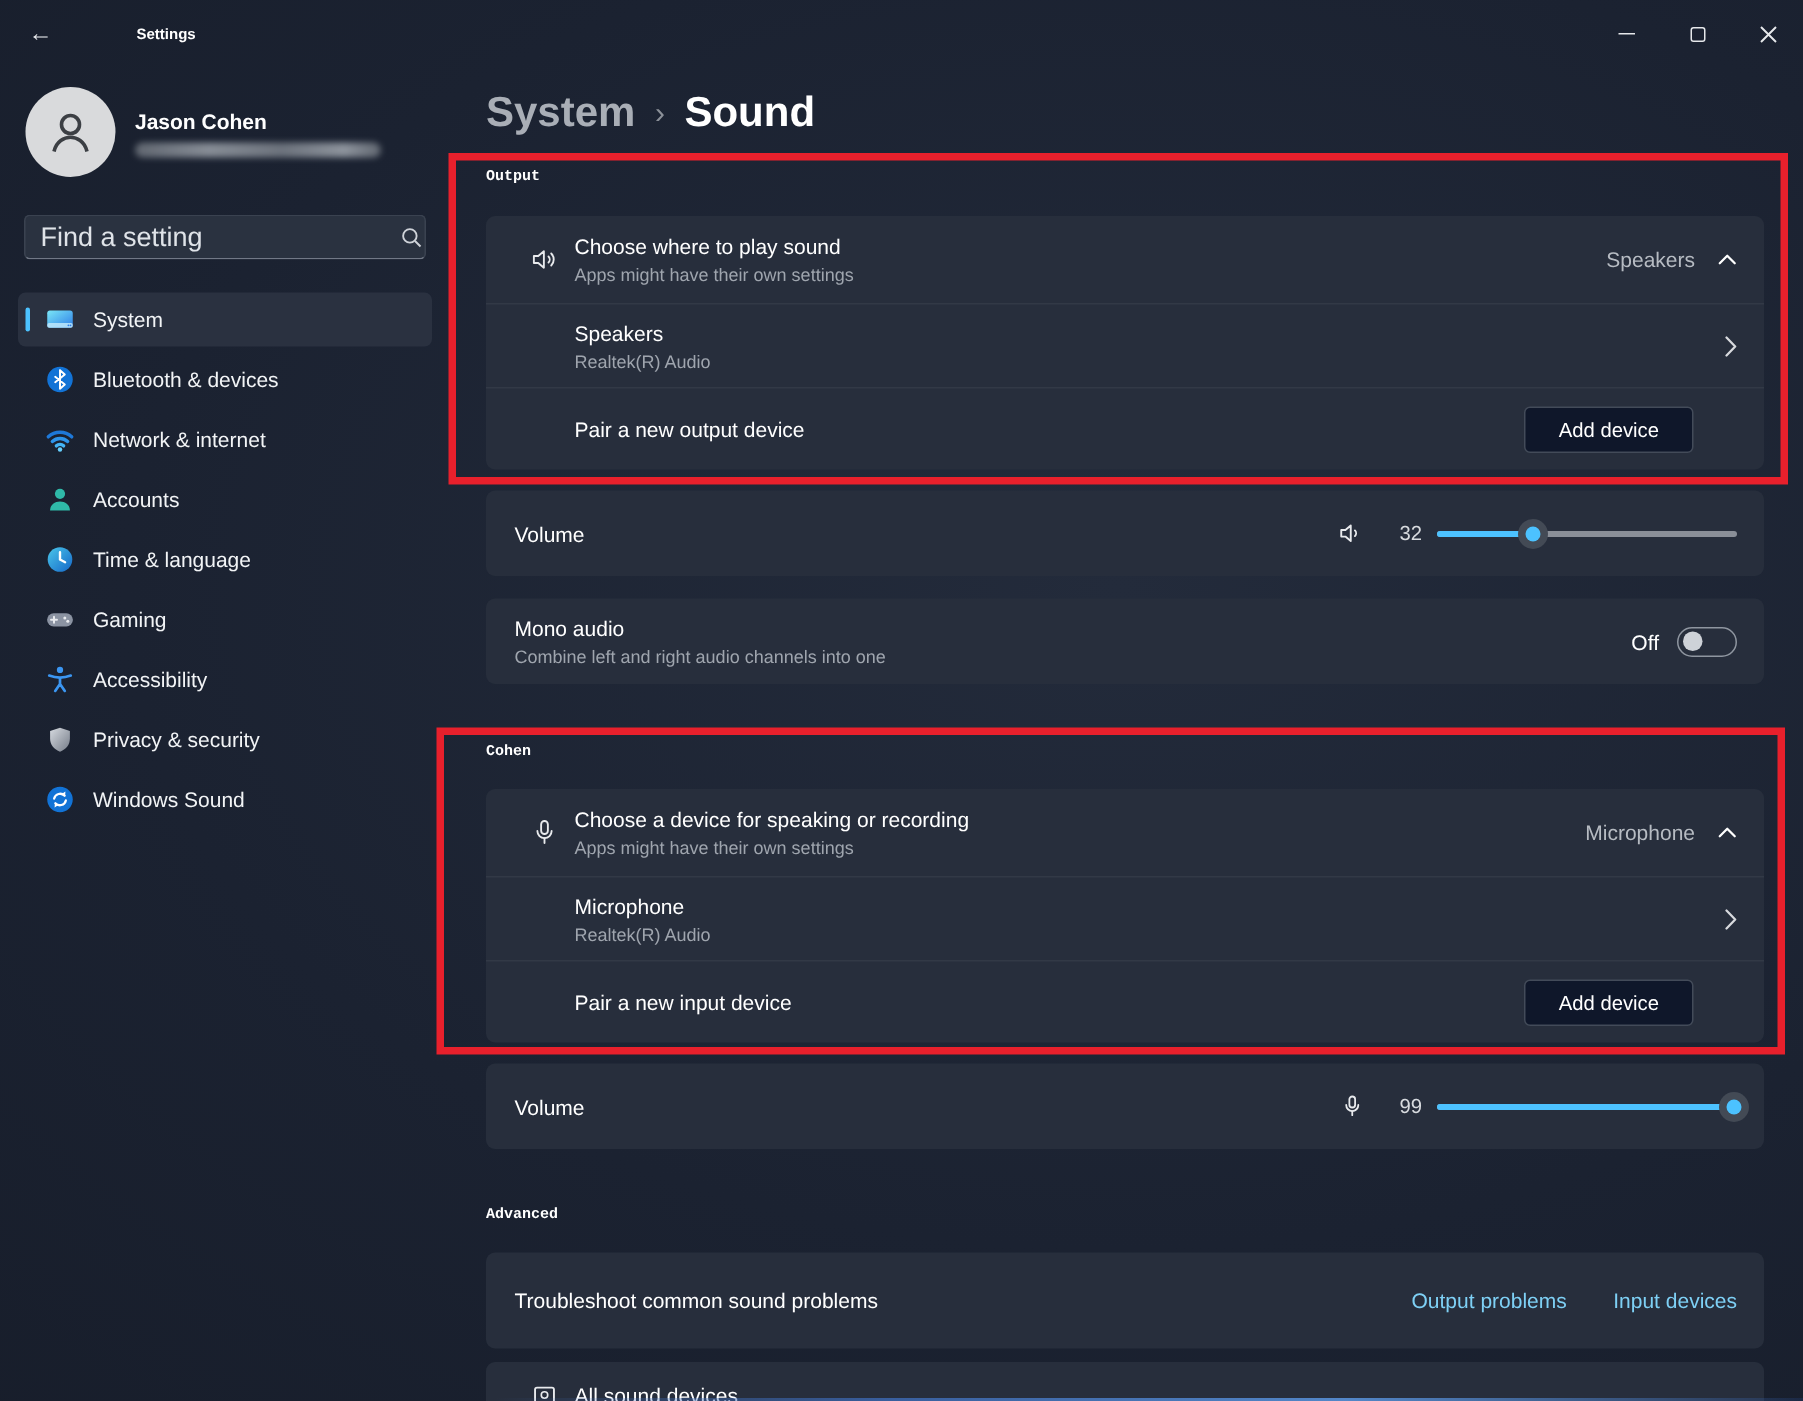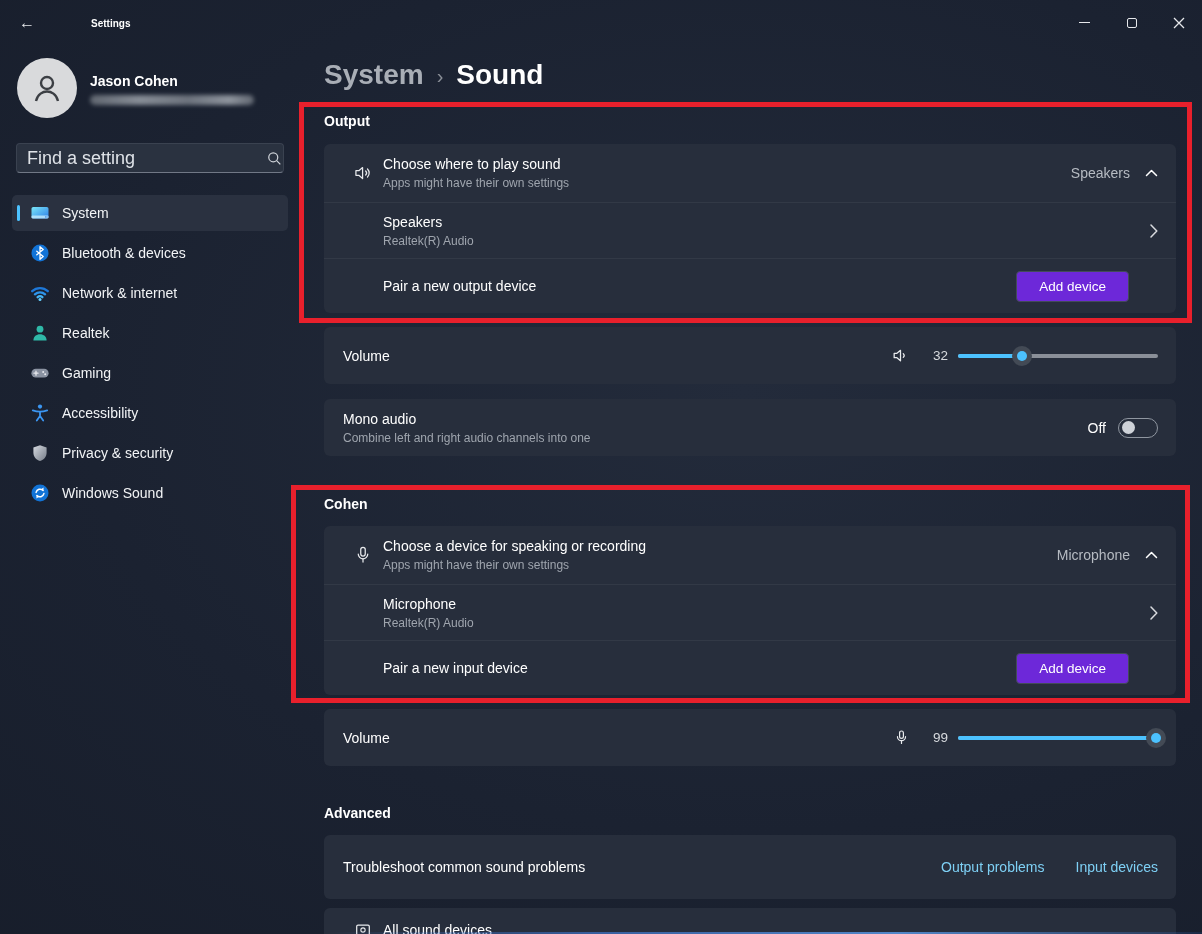--- a/index.html
+++ b/index.html
@@ -39,33 +39,33 @@
   .nav-item.selected { background:#2a3140; }
   .nav-item .pill { position:absolute; left:5px; top:10px; width:3px; height:16px; border-radius:2px; background:#4cc2ff; display:none; }
   .nav-item.selected .pill { display:block; }
   .nav-ic { width:20px; height:20px; margin-right:12px; display:flex; align-items:center; justify-content:center; }
   .nav-label { font-size:14px; color:#f2f4f6; }
   
   .breadcrumb { position:absolute; left:324px; top:56px; height:38px; display:flex; align-items:center; font-size:28px; font-weight:600; }
   .bc-parent { color:#a9aeb6; }
   .bc-sep { color:#8b9098; font-size:20px; margin:2px 13px 0 13px; font-weight:400; }
   .bc-current { color:#ffffff; }
-  .section-label { position:absolute; left:324px; font-size:14px; font-weight:700; color:#fff; }
+  .section-label { position:absolute; left:324px; font-size:10px; font-weight:700; color:#fff;font-family:Liberation Mono, monospace; }
   .card { position:absolute; left:324px; width:852px; background:#272e3c; border-radius:6px; }
   .g-row { position:relative; display:flex; align-items:center; padding-right:18px; }
   .g-row + .g-row { border-top:1px solid rgba(255,255,255,0.055); }
   .row-ic { width:20px; margin-left:29px; margin-right:10px; display:flex; justify-content:center; }
   .row-text { display:flex; flex-direction:column; justify-content:center; }
   .row-text.indent { margin-left:59px; }
   .row-title { font-size:14px; color:#ffffff; }
   .row-sub { font-size:12px; color:#9fa5ae; margin-top:4px; }
   .spacer { flex:1; }
   .dd-value { font-size:14px; color:#b6bbc2; margin-right:15px; }
   .chev, .caret { display:flex; align-items:center; }
-  .btn { height:31px; padding:0 22px; background:#6d28d9; border:1px solid #434b59;
+  .btn { height:31px; padding:0 22px; background:#0f172a; border:1px solid #434b59;
     border-radius:4px; color:#fff; font-size:13.5px; display:flex; align-items:center; margin-right:29px; }
   .flex-card { display:flex; align-items:center; padding:0 18px 0 19px; }
   .vol-value { font-size:13.5px; color:#d7dade; width:24px; text-align:right; margin:0 10px 0 14px; }
   .slider { position:relative; width:200px; height:20px; }
   .slider .rail { position:absolute; top:8px; left:0; width:100%; height:4px; border-radius:2px; background:#8a8f98; }
   .slider .fill { position:absolute; top:8px; left:0; height:4px; border-radius:2px; background:#4cc2ff; }
   .slider .thumb { position:absolute; top:10px; width:20px; height:20px; border-radius:50%;
     background:#434a55; transform:translate(-50%,-50%); display:flex; align-items:center; justify-content:center; }
   .slider .thumb::after { content:""; width:10px; height:10px; border-radius:50%; background:#4cc2ff; }
   .toggle-state { font-size:14px; color:#fff; margin-right:12px; }
@@ -169,23 +169,39 @@
 
 
   <div class="nav-item">
 
     <span class="nav-ic">
       <svg width="20" height="20" viewBox="0 0 20 20">
       <circle cx="10" cy="6.2" r="3.4" fill="#2fb9a8"></circle>
       <path d="M3.4 17.4c0-4 3-6.1 6.6-6.1s6.6 2.1 6.6 6.1 Z" fill="#2fb9a8"></path>
         </svg>
     </span>
-    <span class="nav-label">Realtek</span>
-  </div>
-
+    <span class="nav-label">Accounts</span>
+  </div>
+
+  <div class="nav-item">
+
+    <span class="nav-ic">
+      <svg width="20" height="20" viewBox="0 0 20 20">
+          <defs>
+            <linearGradient id="tlg" x1="0" y1="0" x2="1" y2="1">
+              <stop offset="0" stop-color="#49c6ea"></stop>
+              <stop offset="1" stop-color="#1668c8"></stop>
+            </linearGradient>
+          </defs>
+      <circle cx="10" cy="10" r="8.2" fill="url(#tlg)"></circle>
+      <path d="M10 10 V5.2 M10 10 L13.4 11.8" fill="none" stroke="#fff" stroke-width="1.6" stroke-linecap="round"></path>
+        </svg>
+    </span>
+    <span class="nav-label">Time &amp; language</span>
+  </div>
 
   <div class="nav-item">
 
     <span class="nav-ic">
       <svg width="20" height="20" viewBox="0 0 20 20">
       <rect x="1.4" y="5.8" width="17.2" height="8.8" rx="4.4" fill="#8b93a2"></rect>
       <path d="M6 8.2 V12.2 M4 10.2 H8" stroke="#e8eaee" stroke-width="1.3" stroke-linecap="round"></path>
       <circle cx="13.2" cy="9" r="1" fill="#e8eaee"></circle>
           <circle cx="15.2" cy="11.2" r="1" fill="#e8eaee"></circle>
         </svg>

